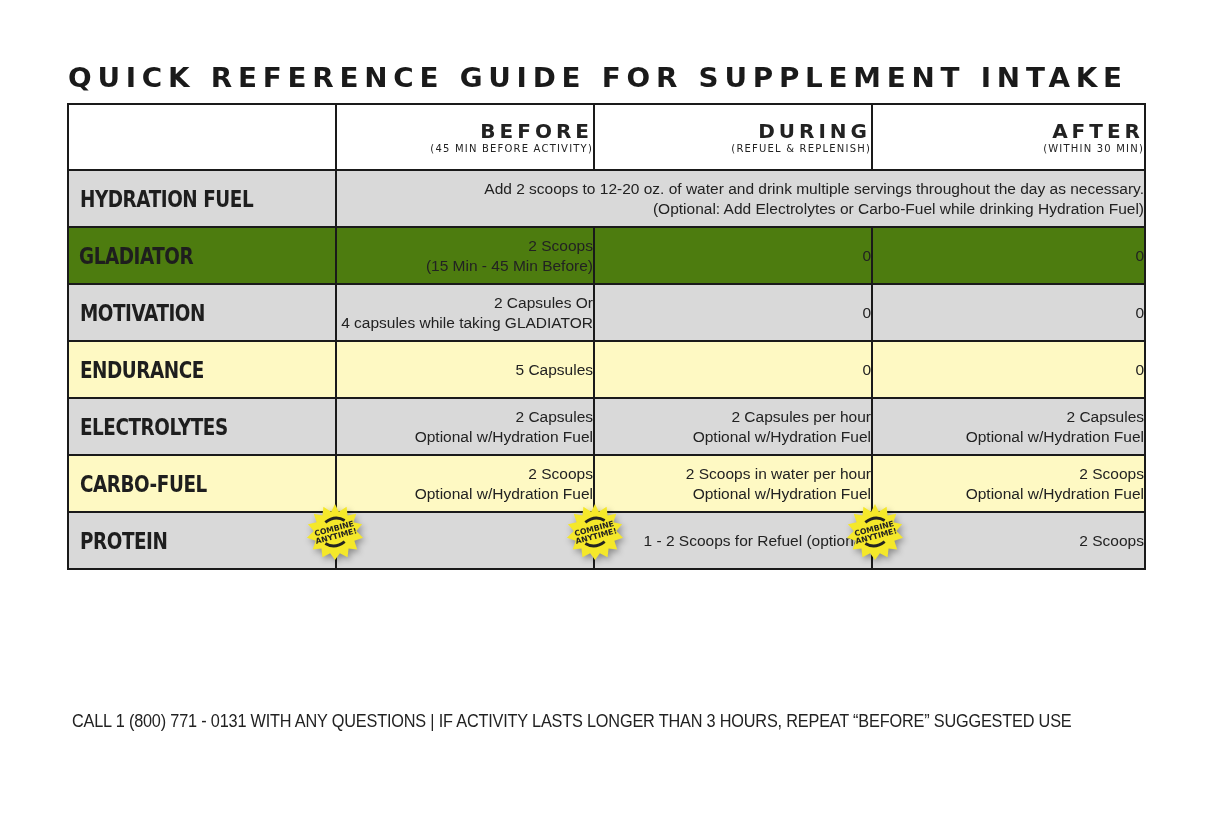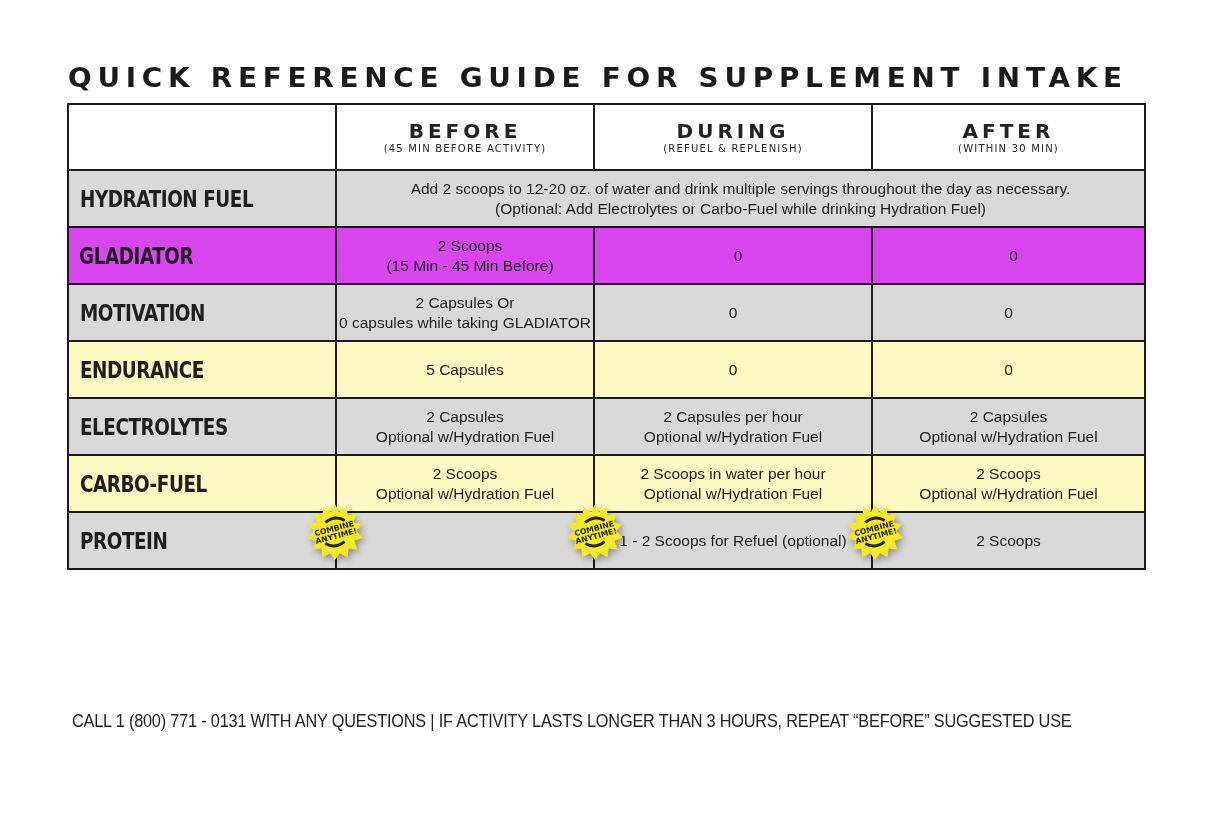--- a/index.html
+++ b/index.html
@@ -1,28 +1,28 @@
 <!DOCTYPE html>
 <html><head>
 <meta charset="utf-8">
 <style>
   html, body { margin:0; padding:0; background:#ffffff; }
   body { width:1214px; height:823px; position:relative; overflow:hidden; font-family:"Liberation Sans", sans-serif; color:#1a1a1a; }
   .title { position:absolute; left:68px; top:62px; width:1080px; font-family:"DejaVu Sans", sans-serif; font-size:27px; font-weight:bold; letter-spacing:5.6px; color:#1a1a1a; white-space:nowrap; transform:scaleX(1.03); transform-origin:left center; }
   table { position:absolute; left:67px; top:103px; width:1077px; border-collapse:collapse; table-layout:fixed; }
-  td { border:2.5px solid #1a1a1a; text-align:center; vertical-align:middle; padding:0; font-family:"Liberation Sans Narrow","Liberation Sans", sans-serif; font-size:15.5px; line-height:20px; color:#222; }
+  td { border:2.5px solid #1a1a1a; text-align:right; vertical-align:middle; padding:0; font-family:"Liberation Sans Narrow","Liberation Sans", sans-serif; font-size:15.5px; line-height:20px; color:#222; }
   .hdr td { height:64px; background:#fff; }
   .hdr .main { font-family:"DejaVu Sans", sans-serif; font-weight:bold; font-size:20px; letter-spacing:4px; line-height:24px; }
   .hdr .sub { font-family:"DejaVu Sans", sans-serif; font-size:10px; letter-spacing:1.2px; line-height:12px; }
   td.name { text-align:left; padding-left:11px; font-family:"DejaVu Sans", sans-serif; font-weight:bold; font-size:20px; letter-spacing:-0.5px; color:#1e1e1e; transform-origin:left; }
   .name span { display:inline-block; transform:scaleX(0.92) scaleY(1.15); transform-origin:left center; }
   tr.row td { height:55px; }
   tr.gray td { background:#d9d9d9; }
   tr.white td { background:#fef9c3; }
-  tr.yellow td { background:#d946ef;padding-left:10px; }
+  tr.yellow td { background:#4d7c0f;padding-left:10px; }
   .footer { position:absolute; left:72px; top:711px; font-family:"Liberation Sans", sans-serif; font-size:17.5px; color:#222; white-space:nowrap; transform:scaleX(0.93); transform-origin:left center; letter-spacing:-0.2px; }
   .badge { position:absolute; width:58px; height:58px; }
   .badge svg { width:58px; height:58px; display:block; filter:drop-shadow(2px 3px 3px rgba(0,0,0,0.35)); }
 </style>
 </head>
 <body>
 
 <div class="title">QUICK REFERENCE GUIDE FOR SUPPLEMENT INTAKE</div>
 
 <table>
@@ -61,21 +61,21 @@
           <div>2 Scoops</div>
           <div>(15 Min - 45 Min Before)</div>
         </td>
     <td>0</td>
     <td>0</td>
   </tr>
   <tr class="row gray">
     <td class="name"><span>MOTIVATION</span></td>
     <td>
           <div>2 Capsules Or</div>
-          <div>0 capsules while taking GLADIATOR</div>
+          <div>4 capsules while taking GLADIATOR</div>
         </td>
     <td>0</td>
     <td>0</td>
   </tr>
   <tr class="row white">
     <td class="name"><span>ENDURANCE</span></td>
     <td>5 Capsules</td>
     <td>0</td>
     <td>0</td>
   </tr>

